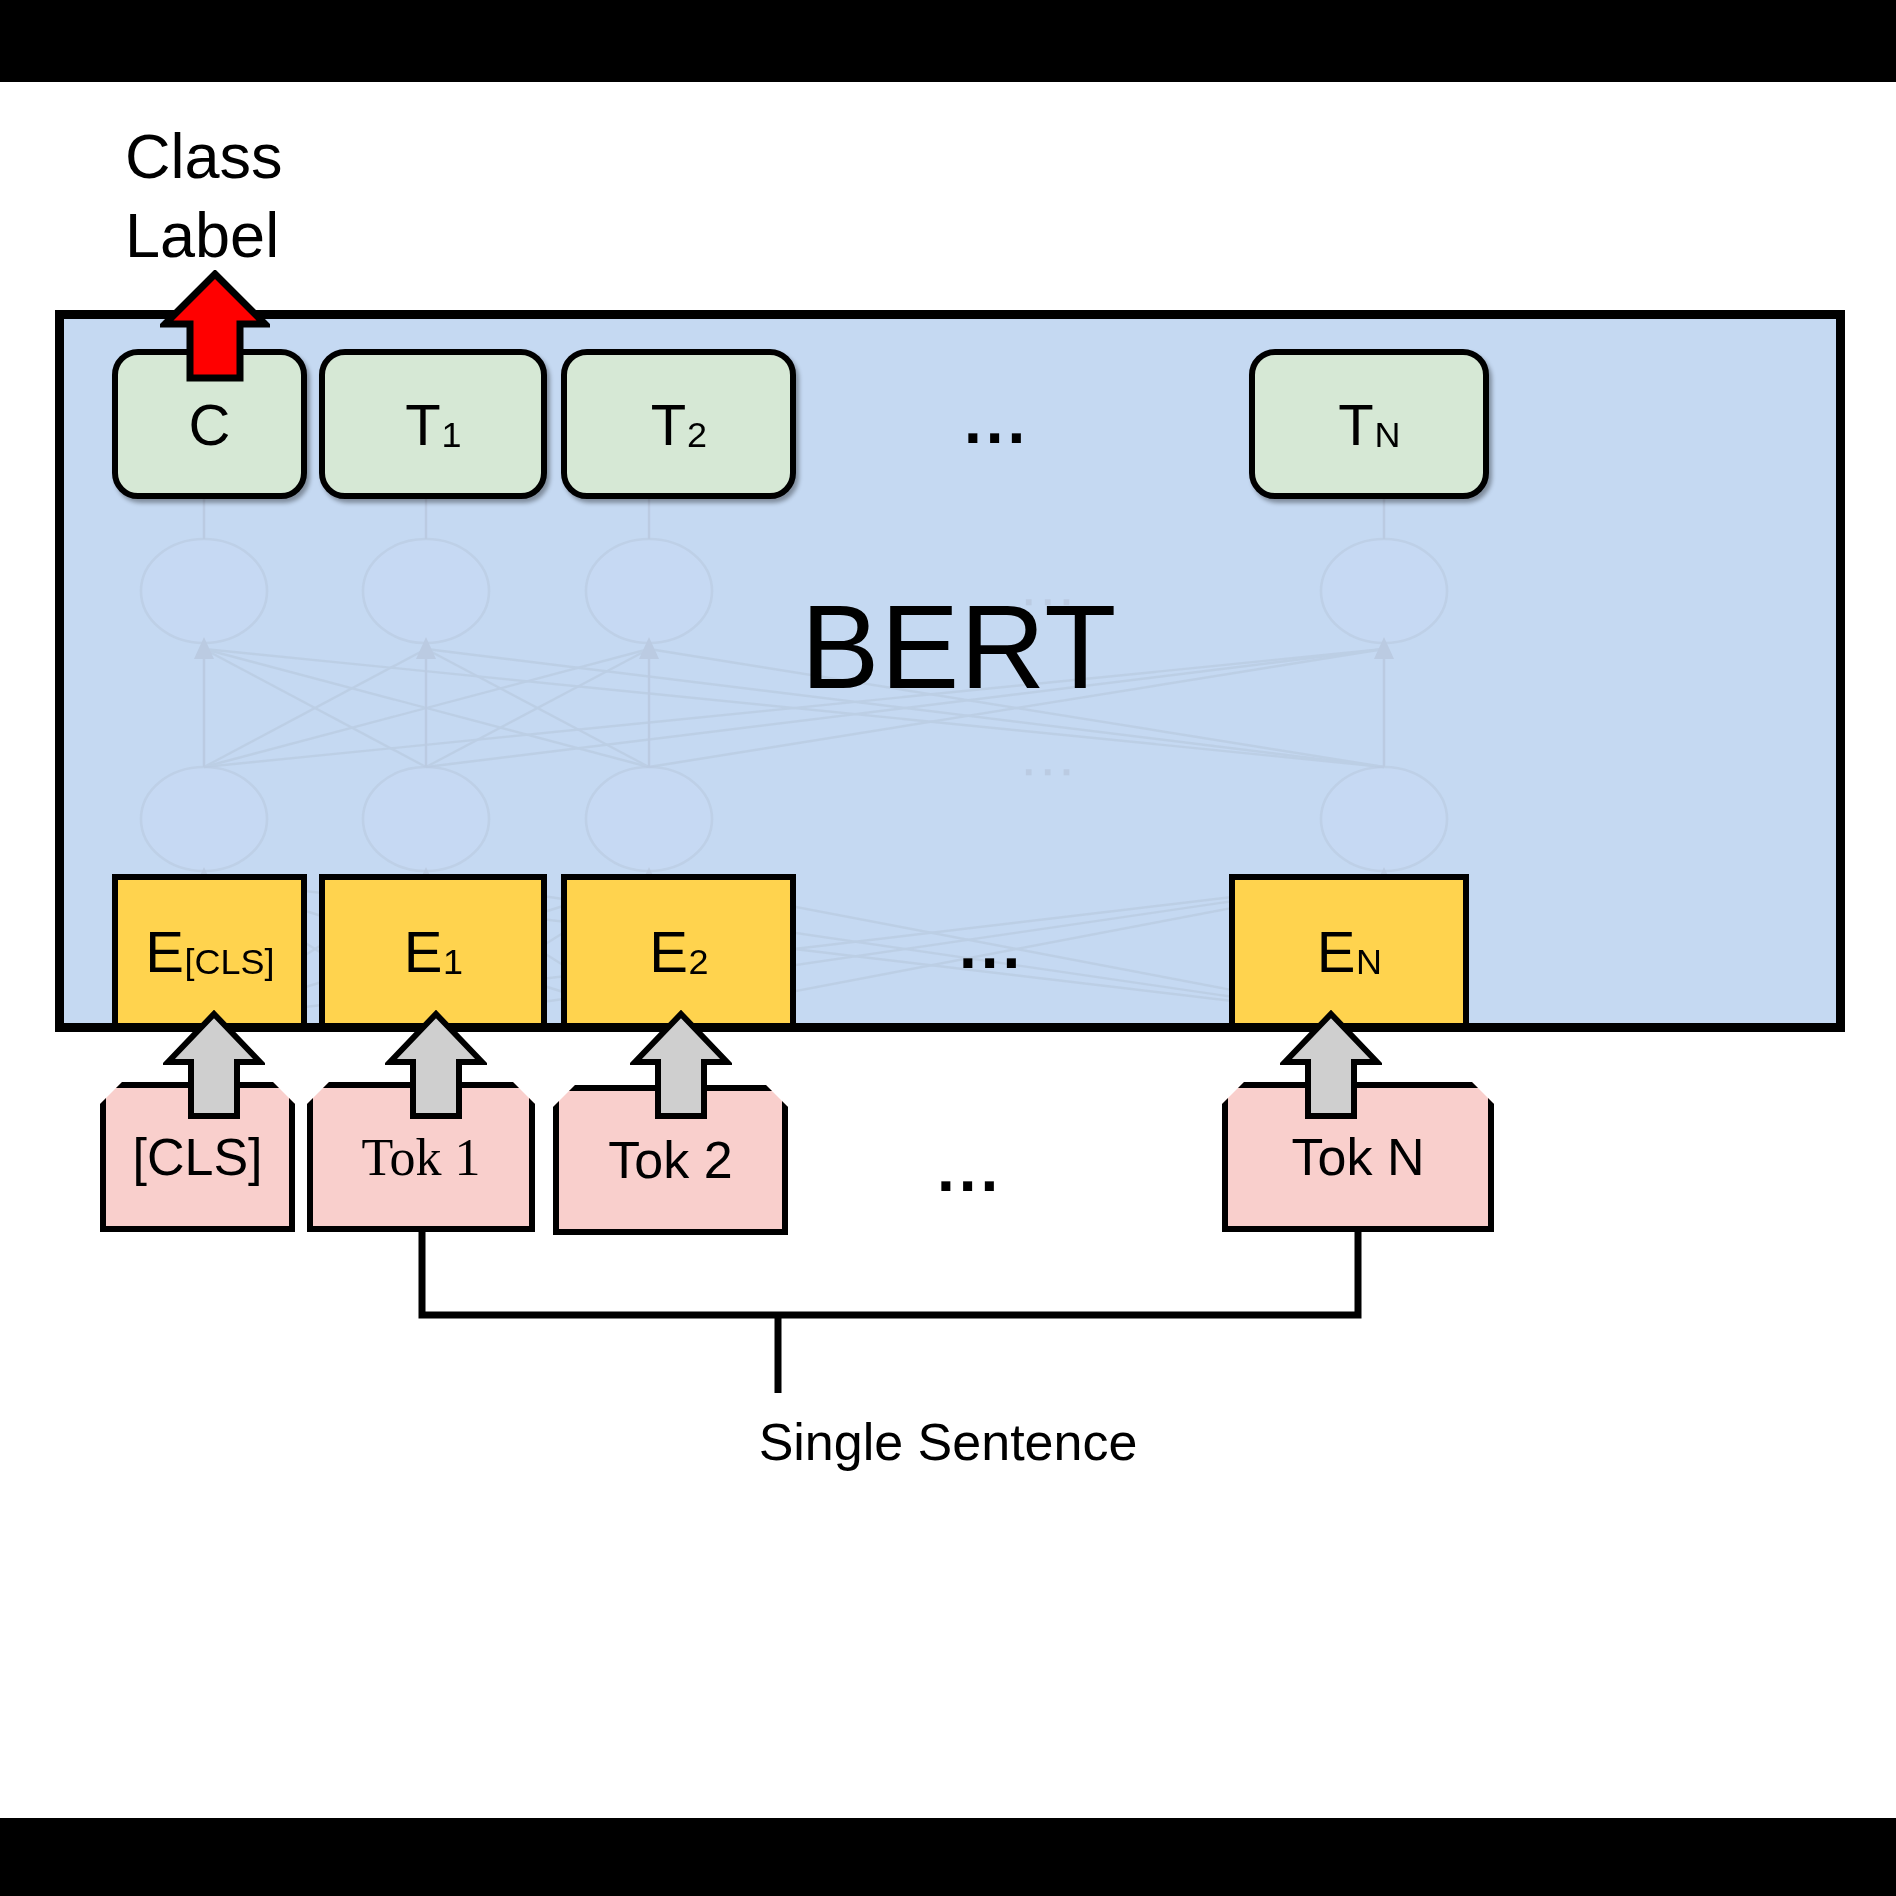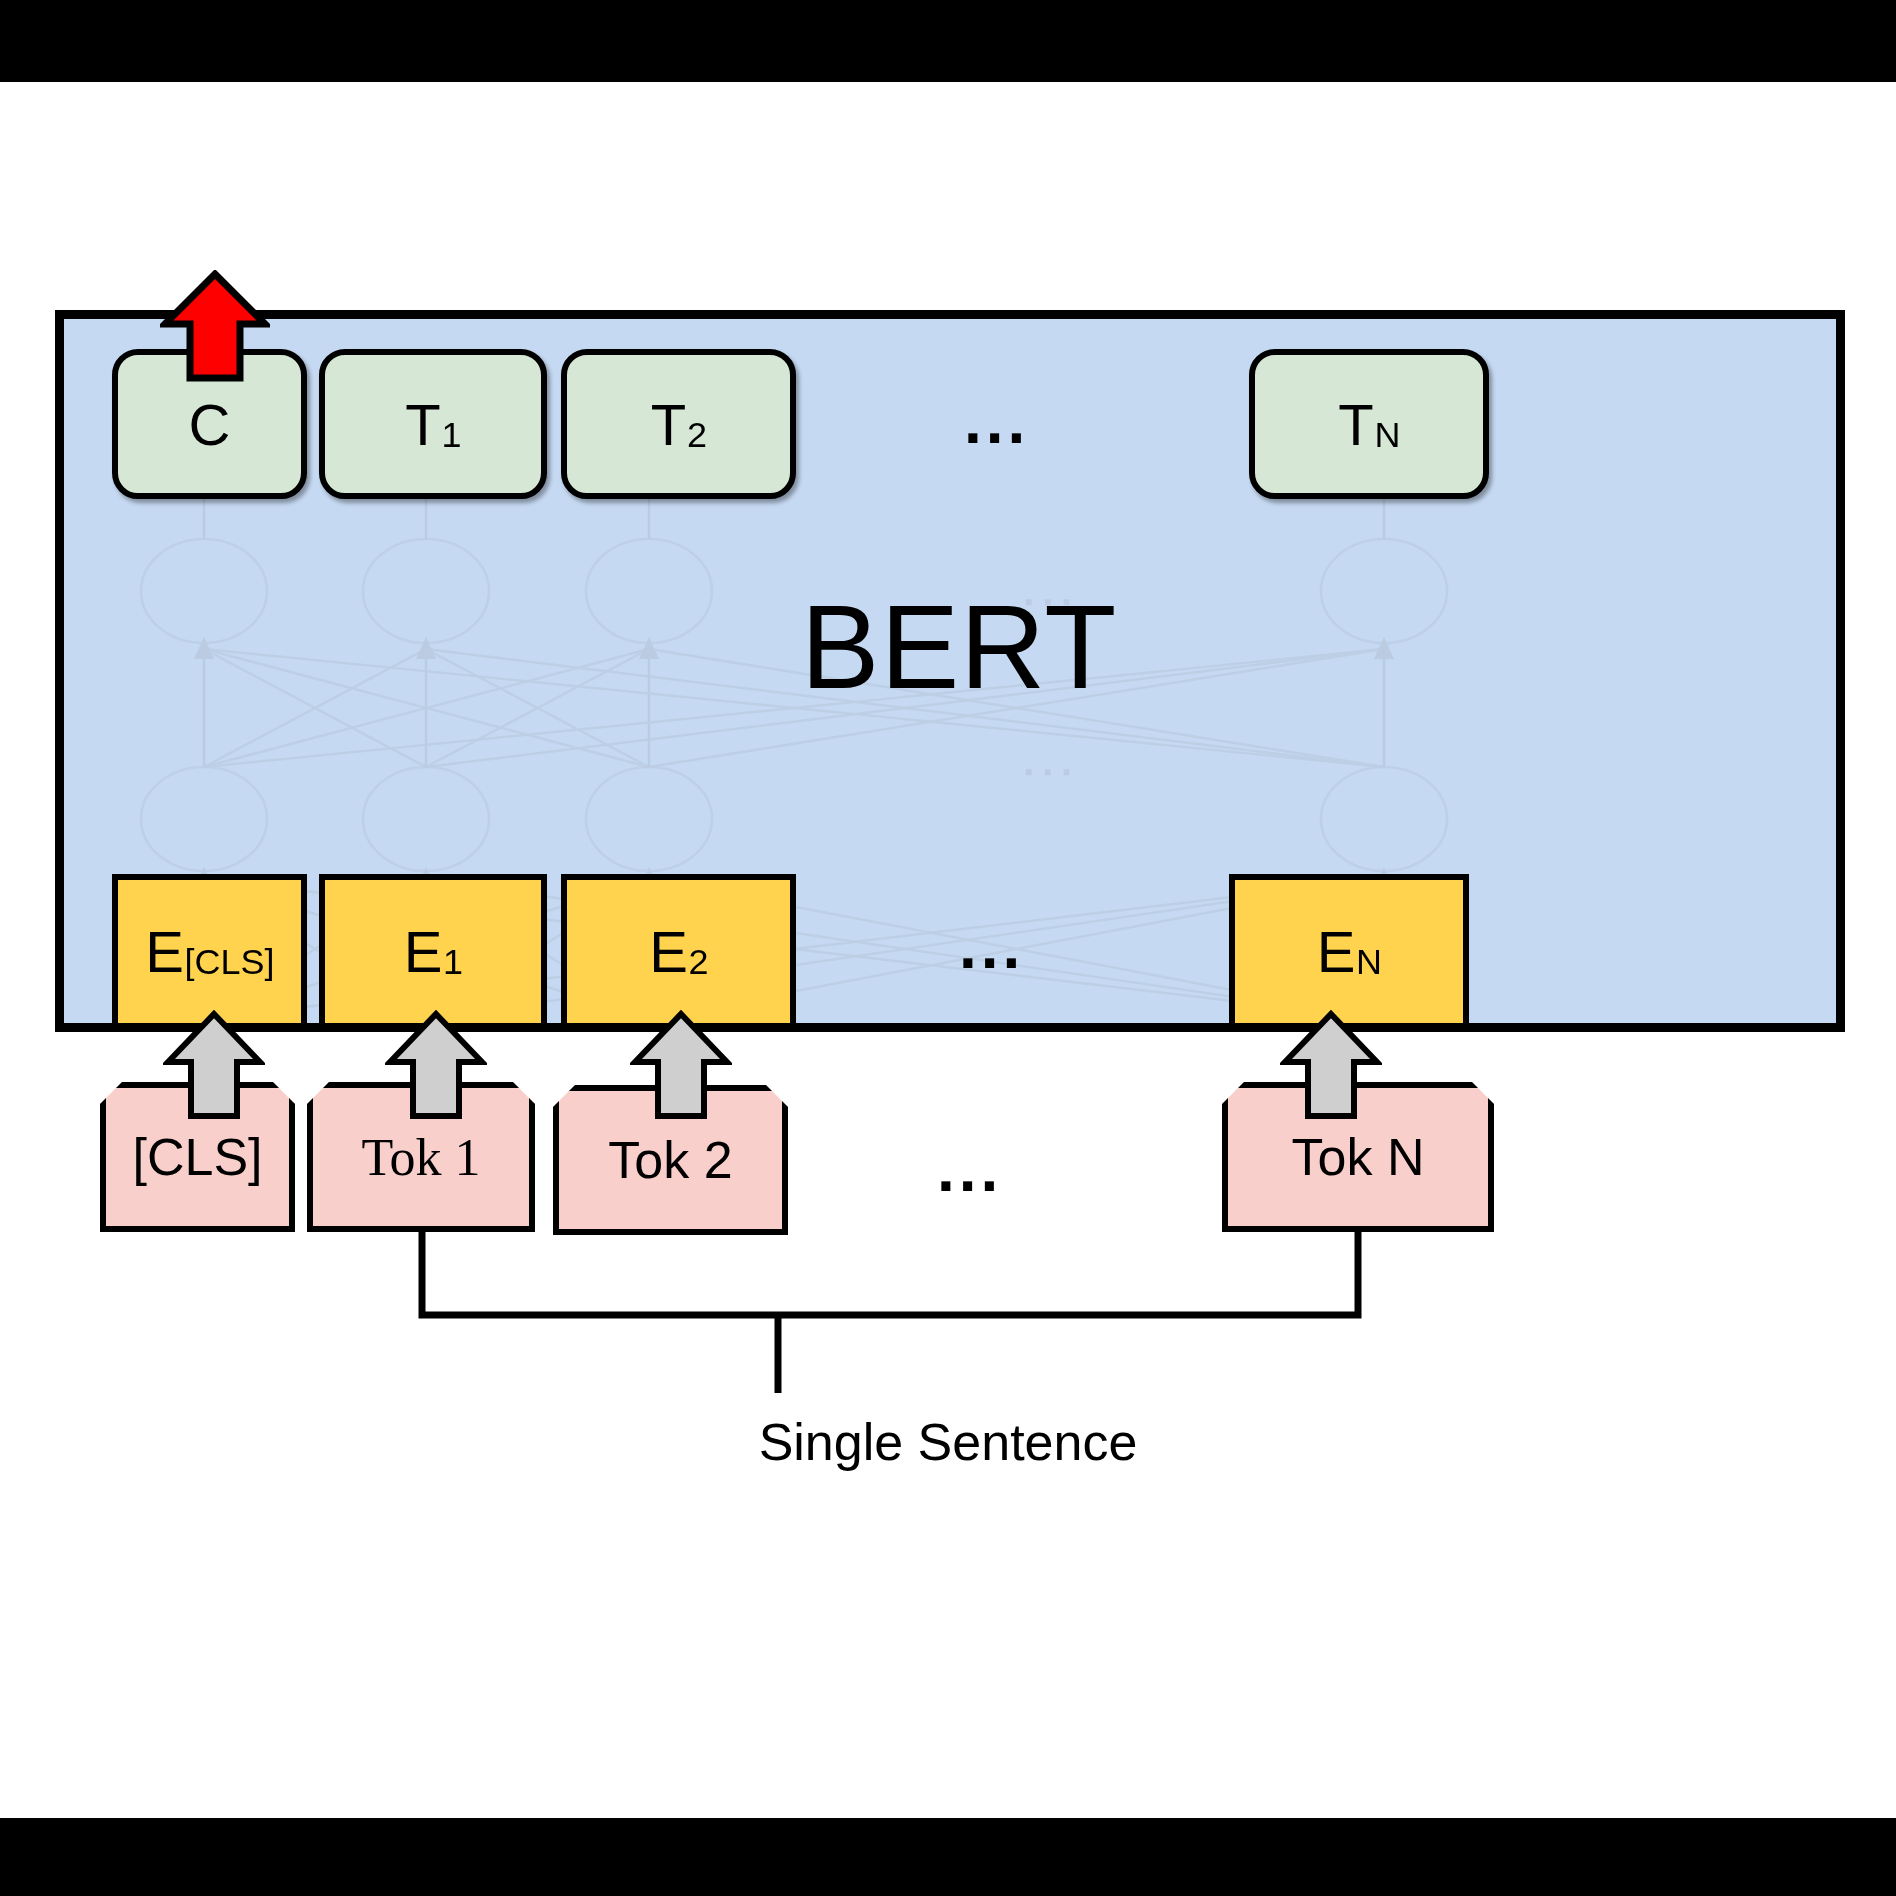--- a/index.html
+++ b/index.html
@@ -64,20 +64,22 @@
 <body>
 
 <div id="stage">
 
   <div style="position:absolute;left:0;top:0;width:1896px;height:82px;background:#000;"></div>
 
   <div style="position:absolute;left:0;top:1818px;width:1896px;height:78px;background:#000;"></div>
 
   <div id="canvas">
 
+    <div class="class-label">Class
+Label</div>
 
     <svg class="red-arrow" style="left:160px;top:188px;" width="110" height="112" viewBox="0 0 110 112">
       <polygon points="55,4 105,54 80,54 80,108 30,108 30,54 5,54" fill="#ff0000" stroke="#000" stroke-width="7" stroke-linejoin="miter"></polygon>
     </svg>
 
     <div class="bert-box">
 
       <svg class="net" viewBox="0 0 1790 722" preserveAspectRatio="none">
         <g stroke="#aab6c8" stroke-width="2.4" fill="none" opacity="0.85">
 

